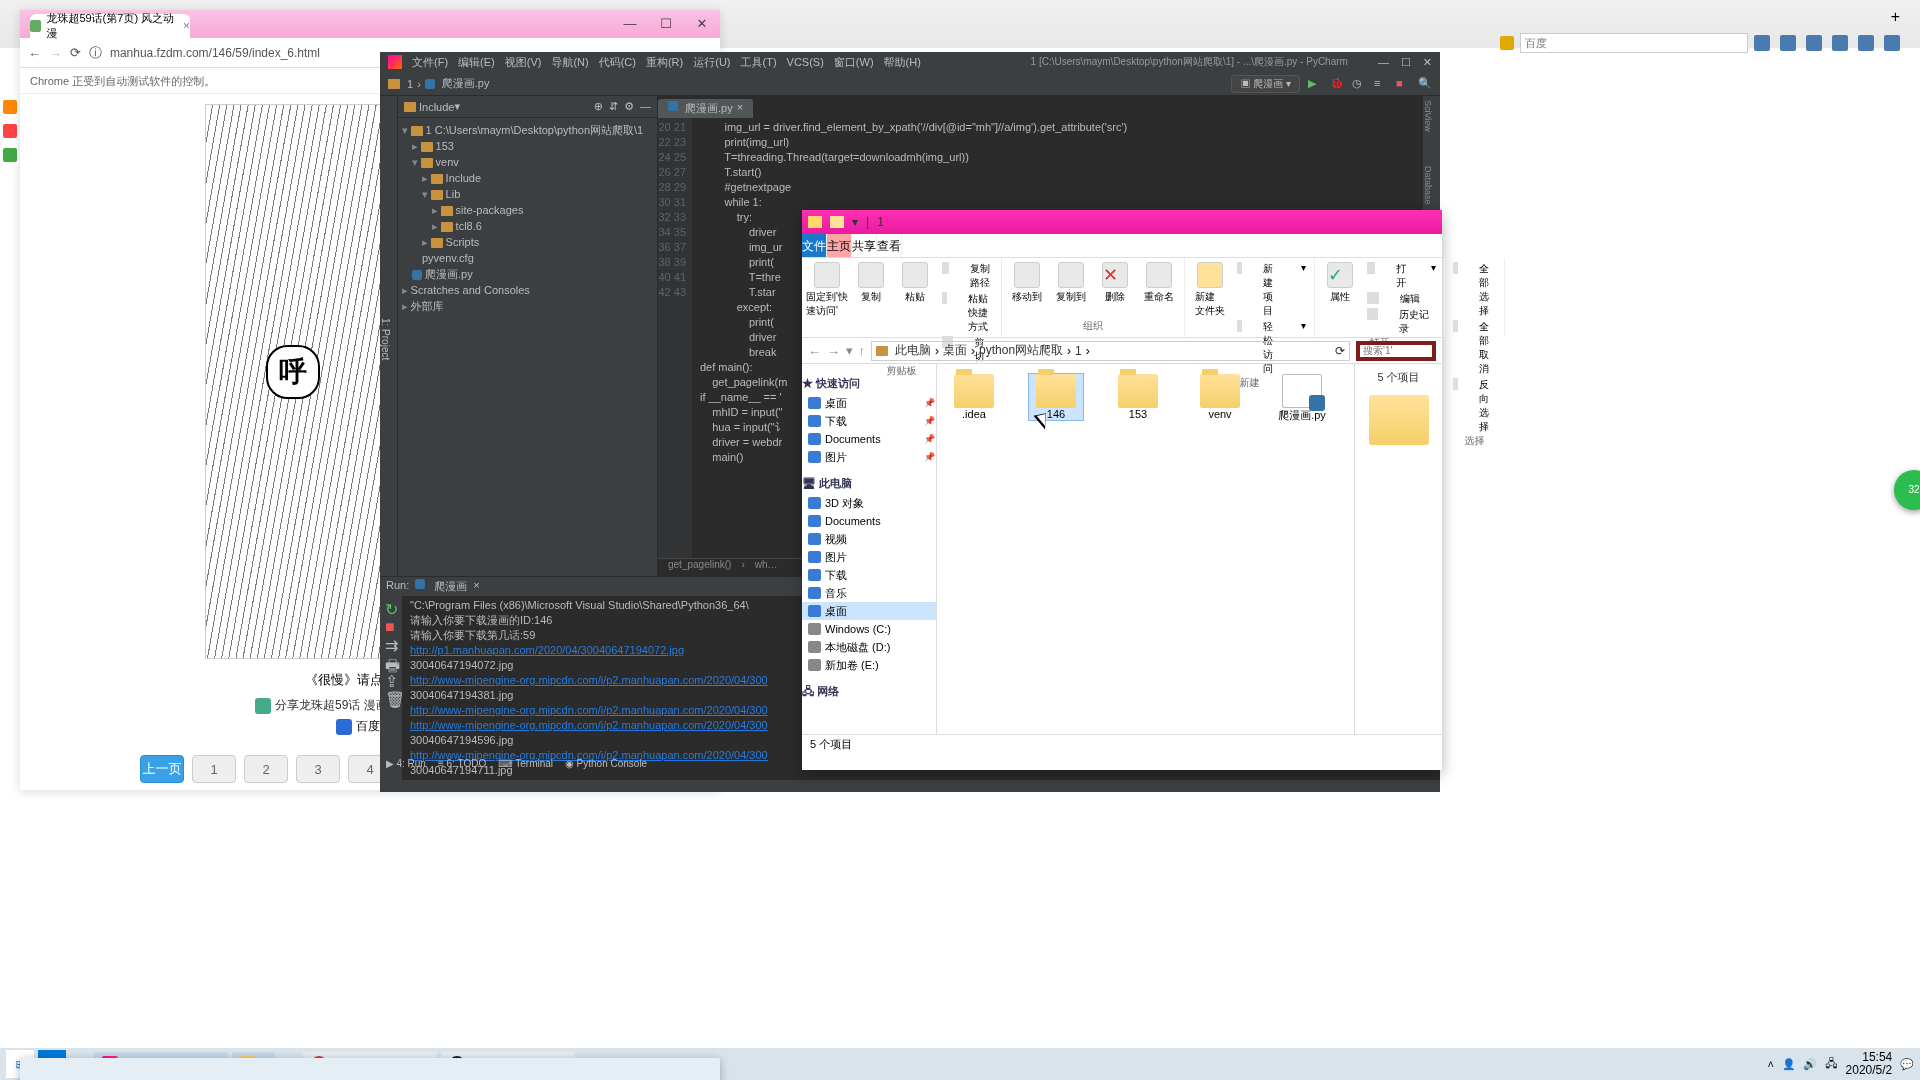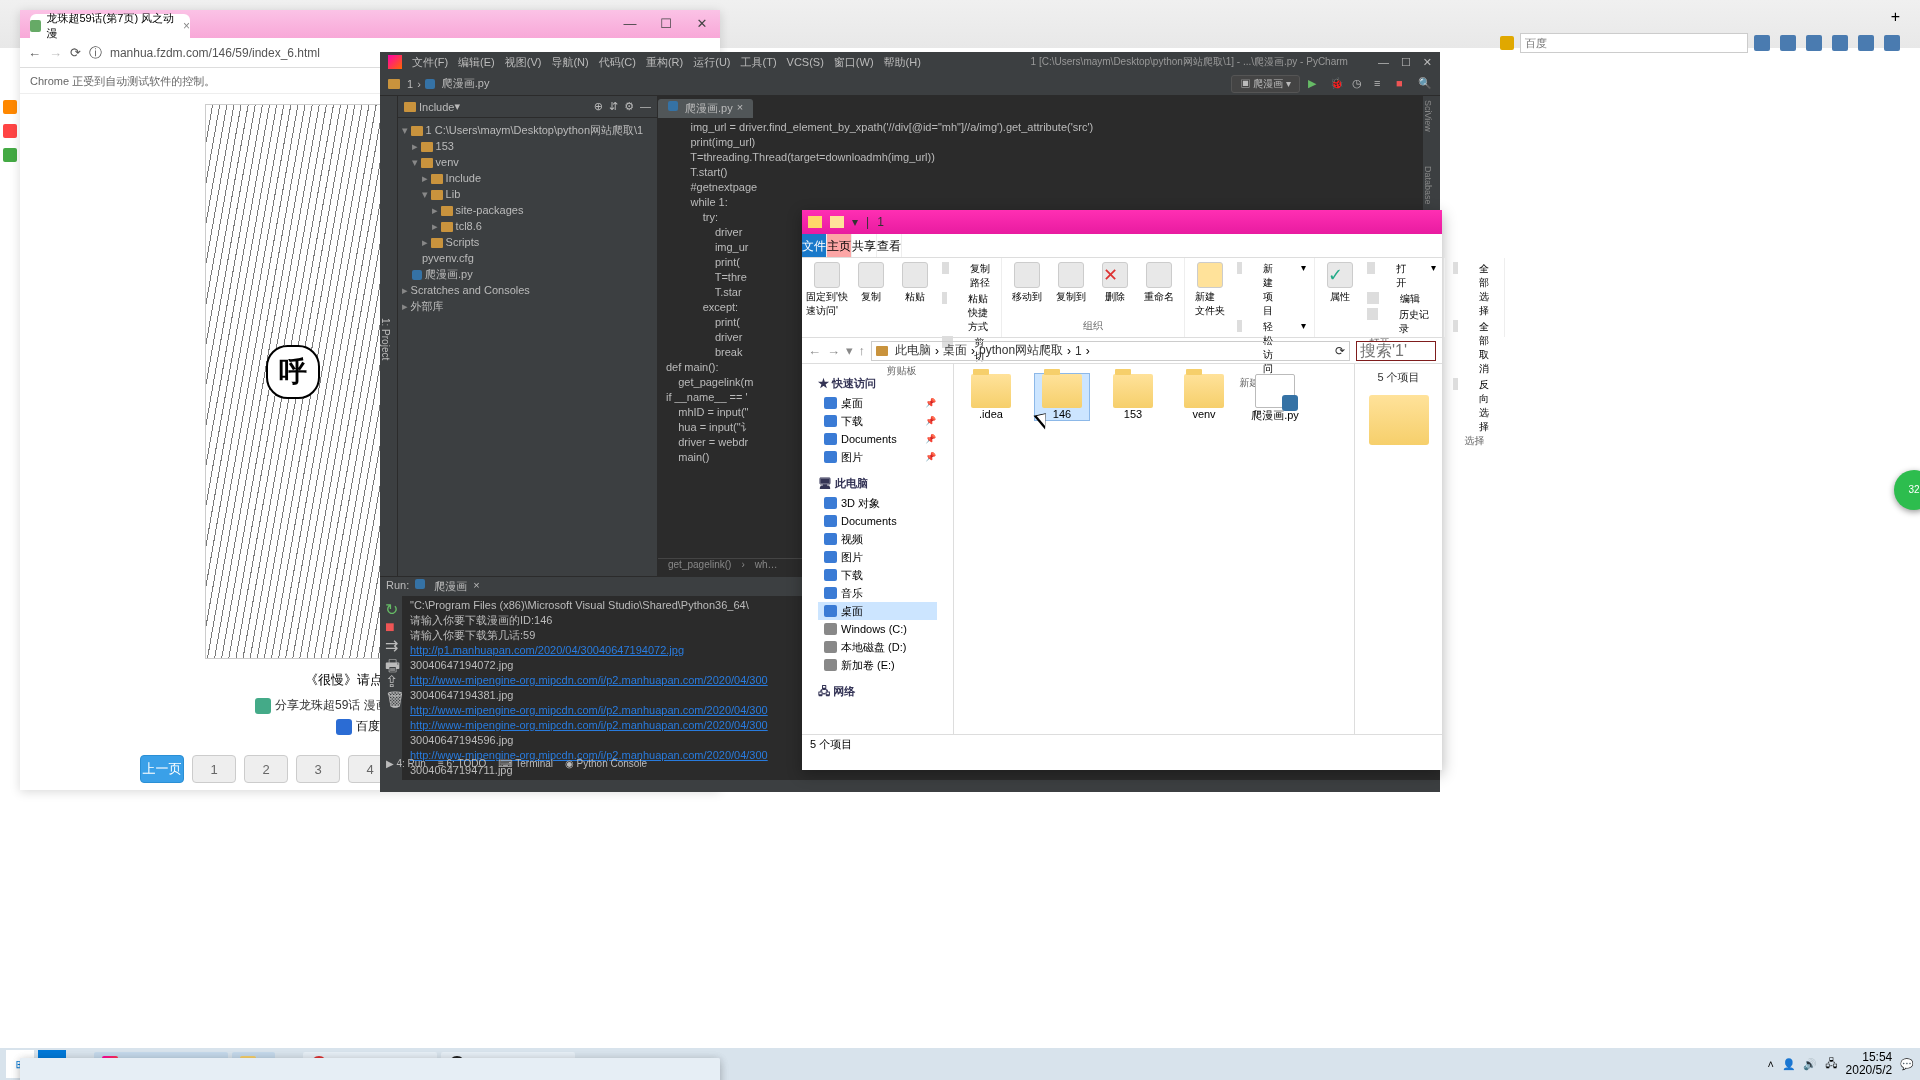--- a/index.html
+++ b/index.html
@@ -105,29 +105,29 @@
 .ex-rbtn { display:flex; flex-direction:column; align-items:center; font-size:10px; gap:2px; min-width:34px;}
 .ex-rbtn .ic { width:26px; height:26px; background:#e8e8e8; border:1px solid #ccc; border-radius:3px;}
 .ex-rgroup .gname { text-align:center; font-size:10px; color:#666; }
 .ex-row-list { display:flex; flex-direction:column; gap:2px; font-size:10px;}
 .ex-row-list div { display:flex; align-items:flex-start; gap:21px;}
 .ex-row-list .ic2 { width:12px; height:12px; background:#ddd; }
 .ex-nav { height: 26px; display:flex; align-items:center; padding: 0 6px; gap:6px; border-bottom:1px solid #ddd;}
 .ex-nav .ico { color:#888; font-size:13px; }
 .ex-nav .path { flex:1; display:flex; align-items:center; gap:4px; border:1px solid #ccc; height:20px; padding:0 4px;}
 .ex-nav .path span { color:#333; }
-.ex-nav .search { width: 80px; border:1px solid #7f1d1d; height:20px; font-size:16px; padding:0 3px;}
+.ex-nav .search { width: 80px; border:4px solid #7f1d1d; height:20px; font-size:10px; padding:0 3px;}
 .ex-body { display:flex; height: 370px; }
-.ex-side { width: 152px; border-right:1px solid #ddd; padding: 6px 16px; font-size:11px; line-height:18px; }
+.ex-side { width: 135px; border-right:1px solid #ddd; padding: 6px 0; font-size:11px; line-height:18px; }
 .ex-side .item { display:flex; align-items:center; gap:4px; padding-left: 6px;}
 .ex-side .item.sel { background:#cce5ff; }
 .ex-side .ic { width:13px; height:12px; background:#3a7bd5; border-radius:2px;}
 .ex-side .fav { color:#335; font-weight:bold; margin: 4px 0 2px 0;}
 .ex-side .pin { margin-left:auto; color:#888; font-size:9px;}
-.ex-main { flex:1; padding: 10px; display:flex; gap:17px; align-items:flex-start;}
+.ex-main { flex:1; padding: 10px; display:flex; gap:28px; align-items:flex-start;}
 .ex-item { display:flex; flex-direction:column; align-items:center; width:54px; font-size:11px;}
 .ex-item.sel { background:#cce5ff; outline:1px solid #8cb8e8;}
 .ex-item .thumb { width:40px; height:34px; background: linear-gradient(#ffe29a,#f6cf6b); border-radius:2px; position:relative; }
 .ex-item .thumb::before { content:""; position:absolute; top:-5px; left:2px; width:16px; height:6px; background:#f6cf6b; border-radius:1px;}
 .ex-item.pyfile .thumb { background:#fff; border:1px solid #bbb; }
 .ex-item.pyfile .thumb::before { display:none;}
 .ex-item.pyfile .thumb::after { content:""; position:absolute; right:-4px; bottom:-4px; width:16px; height:16px; background:#3572A5; border-radius:3px;}
 .ex-preview { width: 88px; border-left:1px solid #ddd; padding:6px; font-size:11px; color:#333; text-align:center;}
 .ex-preview .pf { width:60px; height:50px; background:linear-gradient(#ffe29a,#f6cf6b); margin: 10px auto; border-radius:3px;}
 .ex-status { height: 20px; border-top:1px solid #ddd; font-size:11px; padding:2px 8px;}
@@ -293,20 +293,45 @@
       </div>
     </div>
     <div class="pyc-editor">
       <div class="ed-tabs">
         <div class="ed-tab">
           <span class="py-ico"></span>
           <span>爬漫画.py</span> ×
         </div>
       </div>
       <div class="ed-code">
+        <div class="line-nums" id="lns">20
+21
+22
+23
+24
+25
+26
+27
+28
+29
+30
+31
+32
+33
+34
+35
+36
+37
+38
+39
+40
+41
+42
+43
+</div>
         <div class="code" id="code">        img_url = driver.find_element_by_xpath('//div[@id="mh"]//a/img').get_attribute('src')
         print(img_url)
         T=threading.Thread(target=downloadmh(img_url))
         T.start()
         #getnextpage
         while 1:
             try:
                 driver
                 img_ur
                 print(

